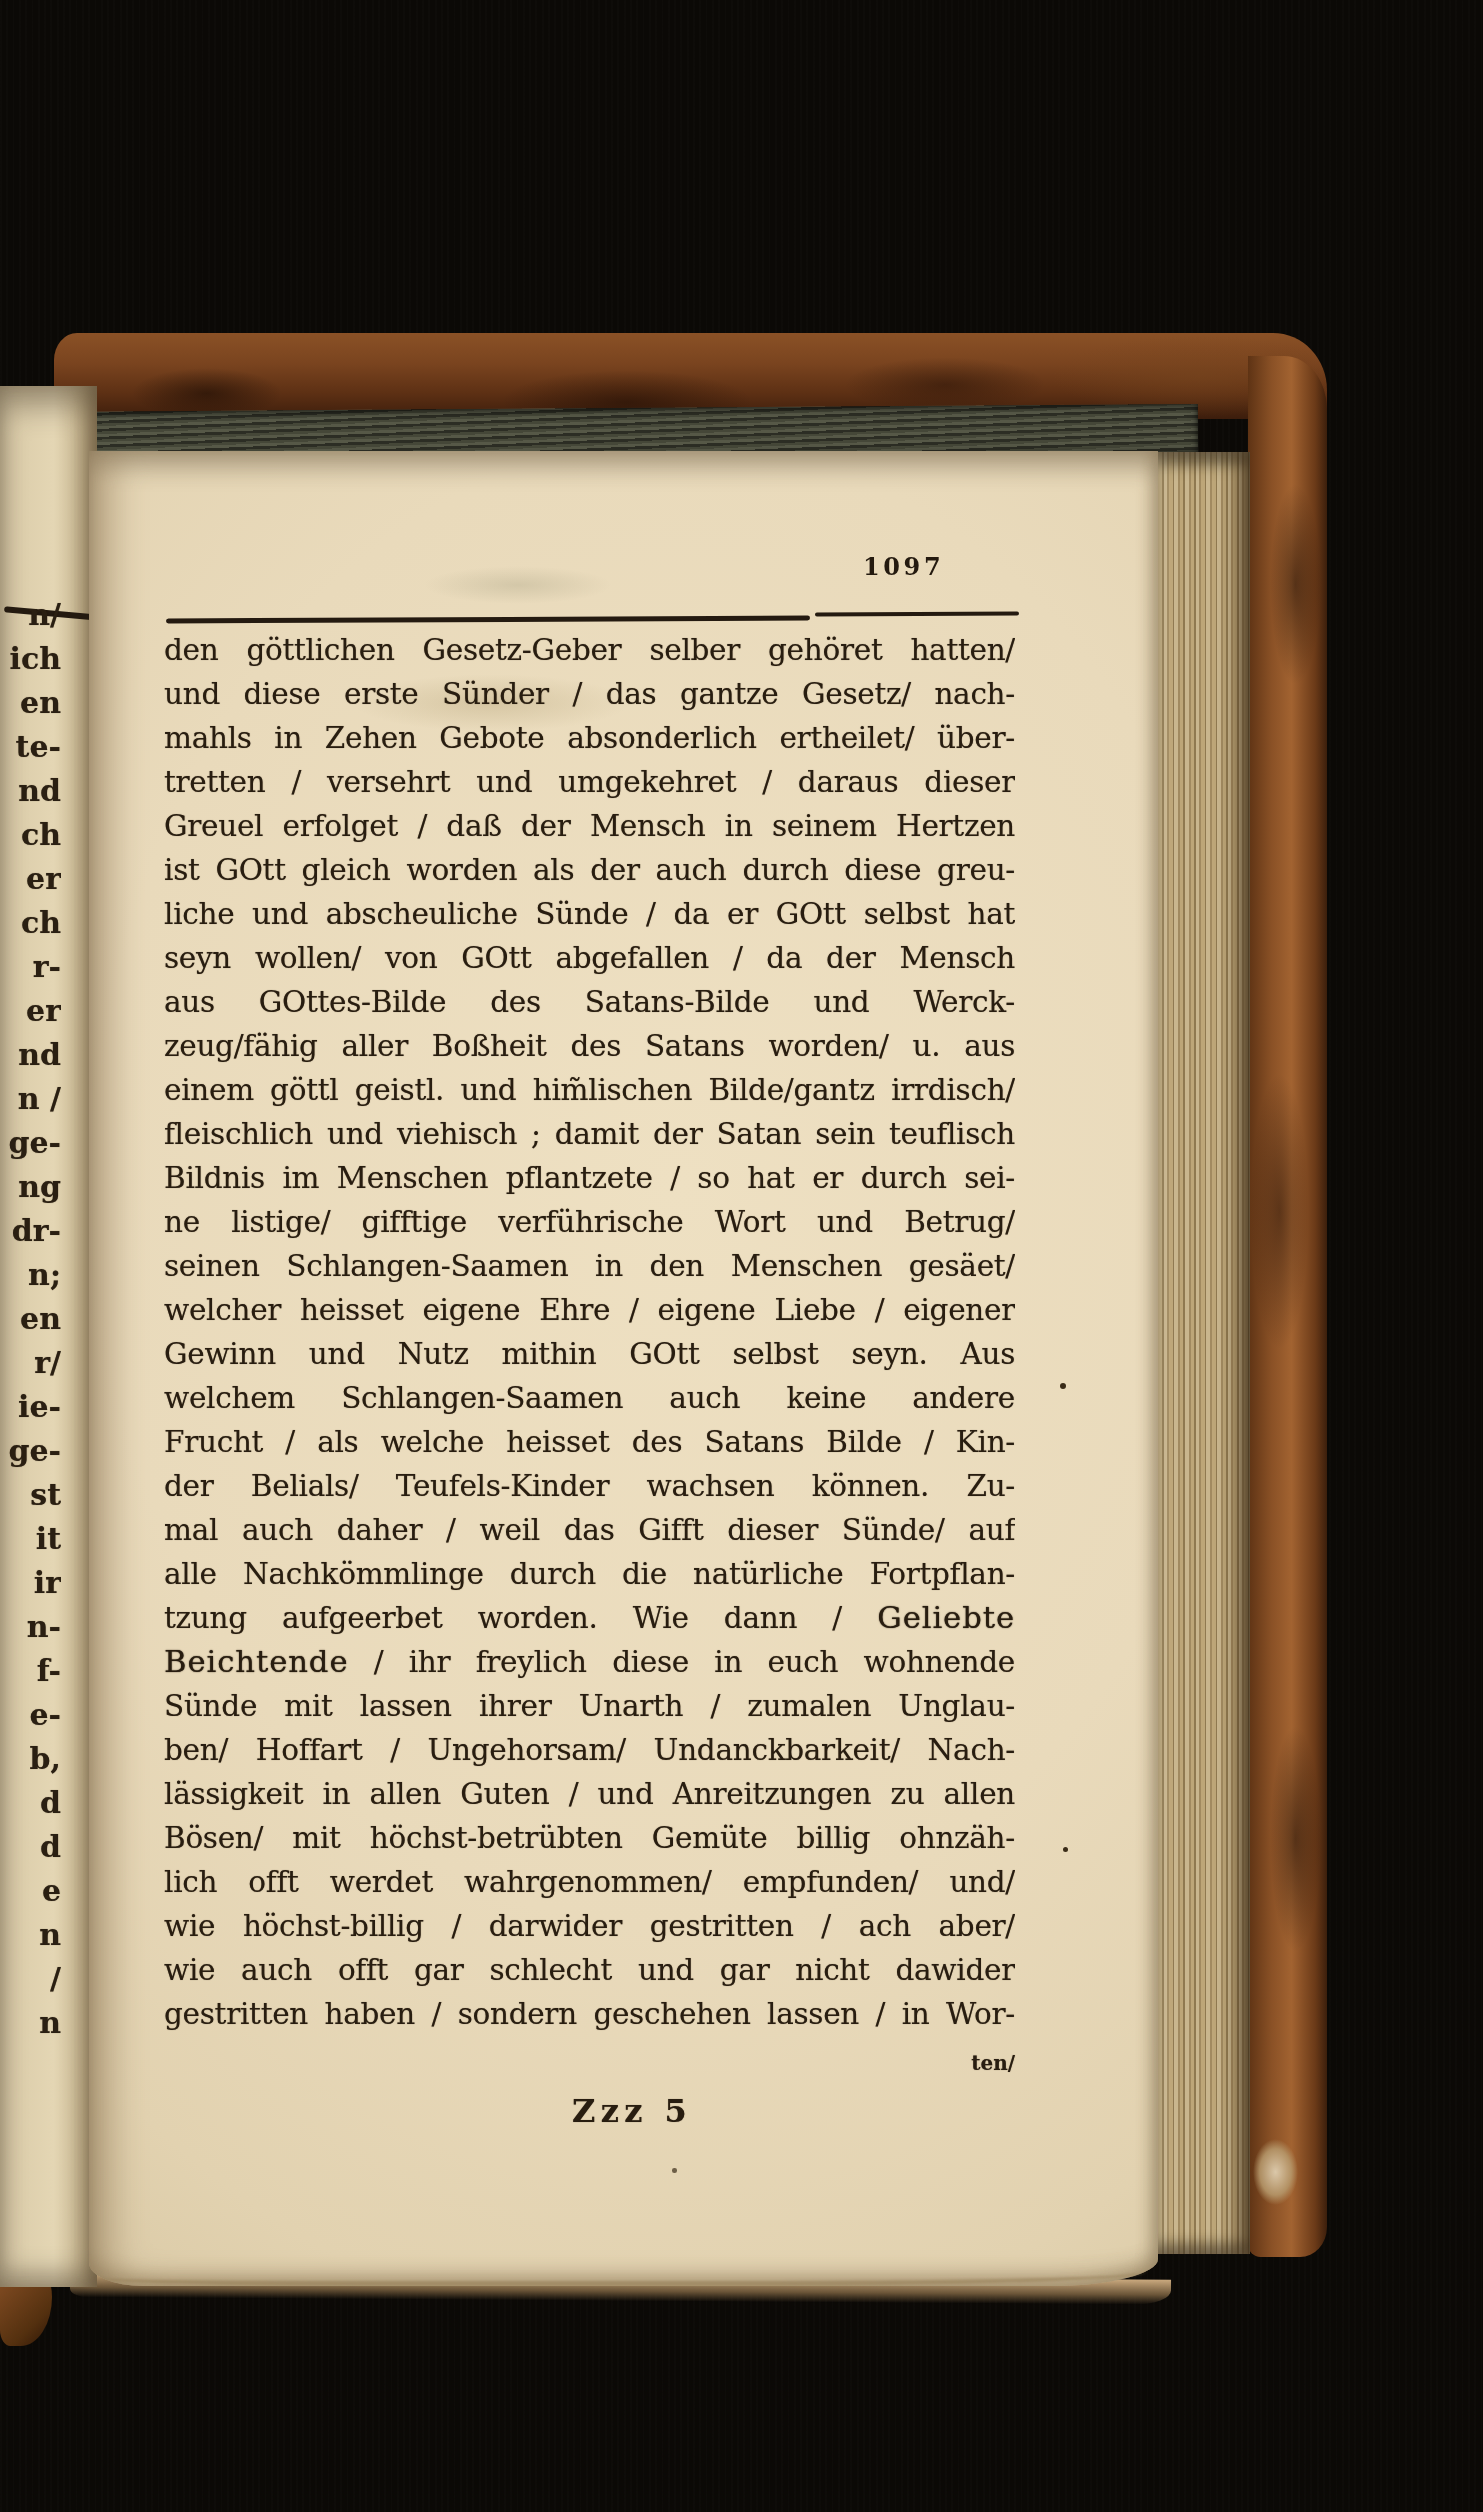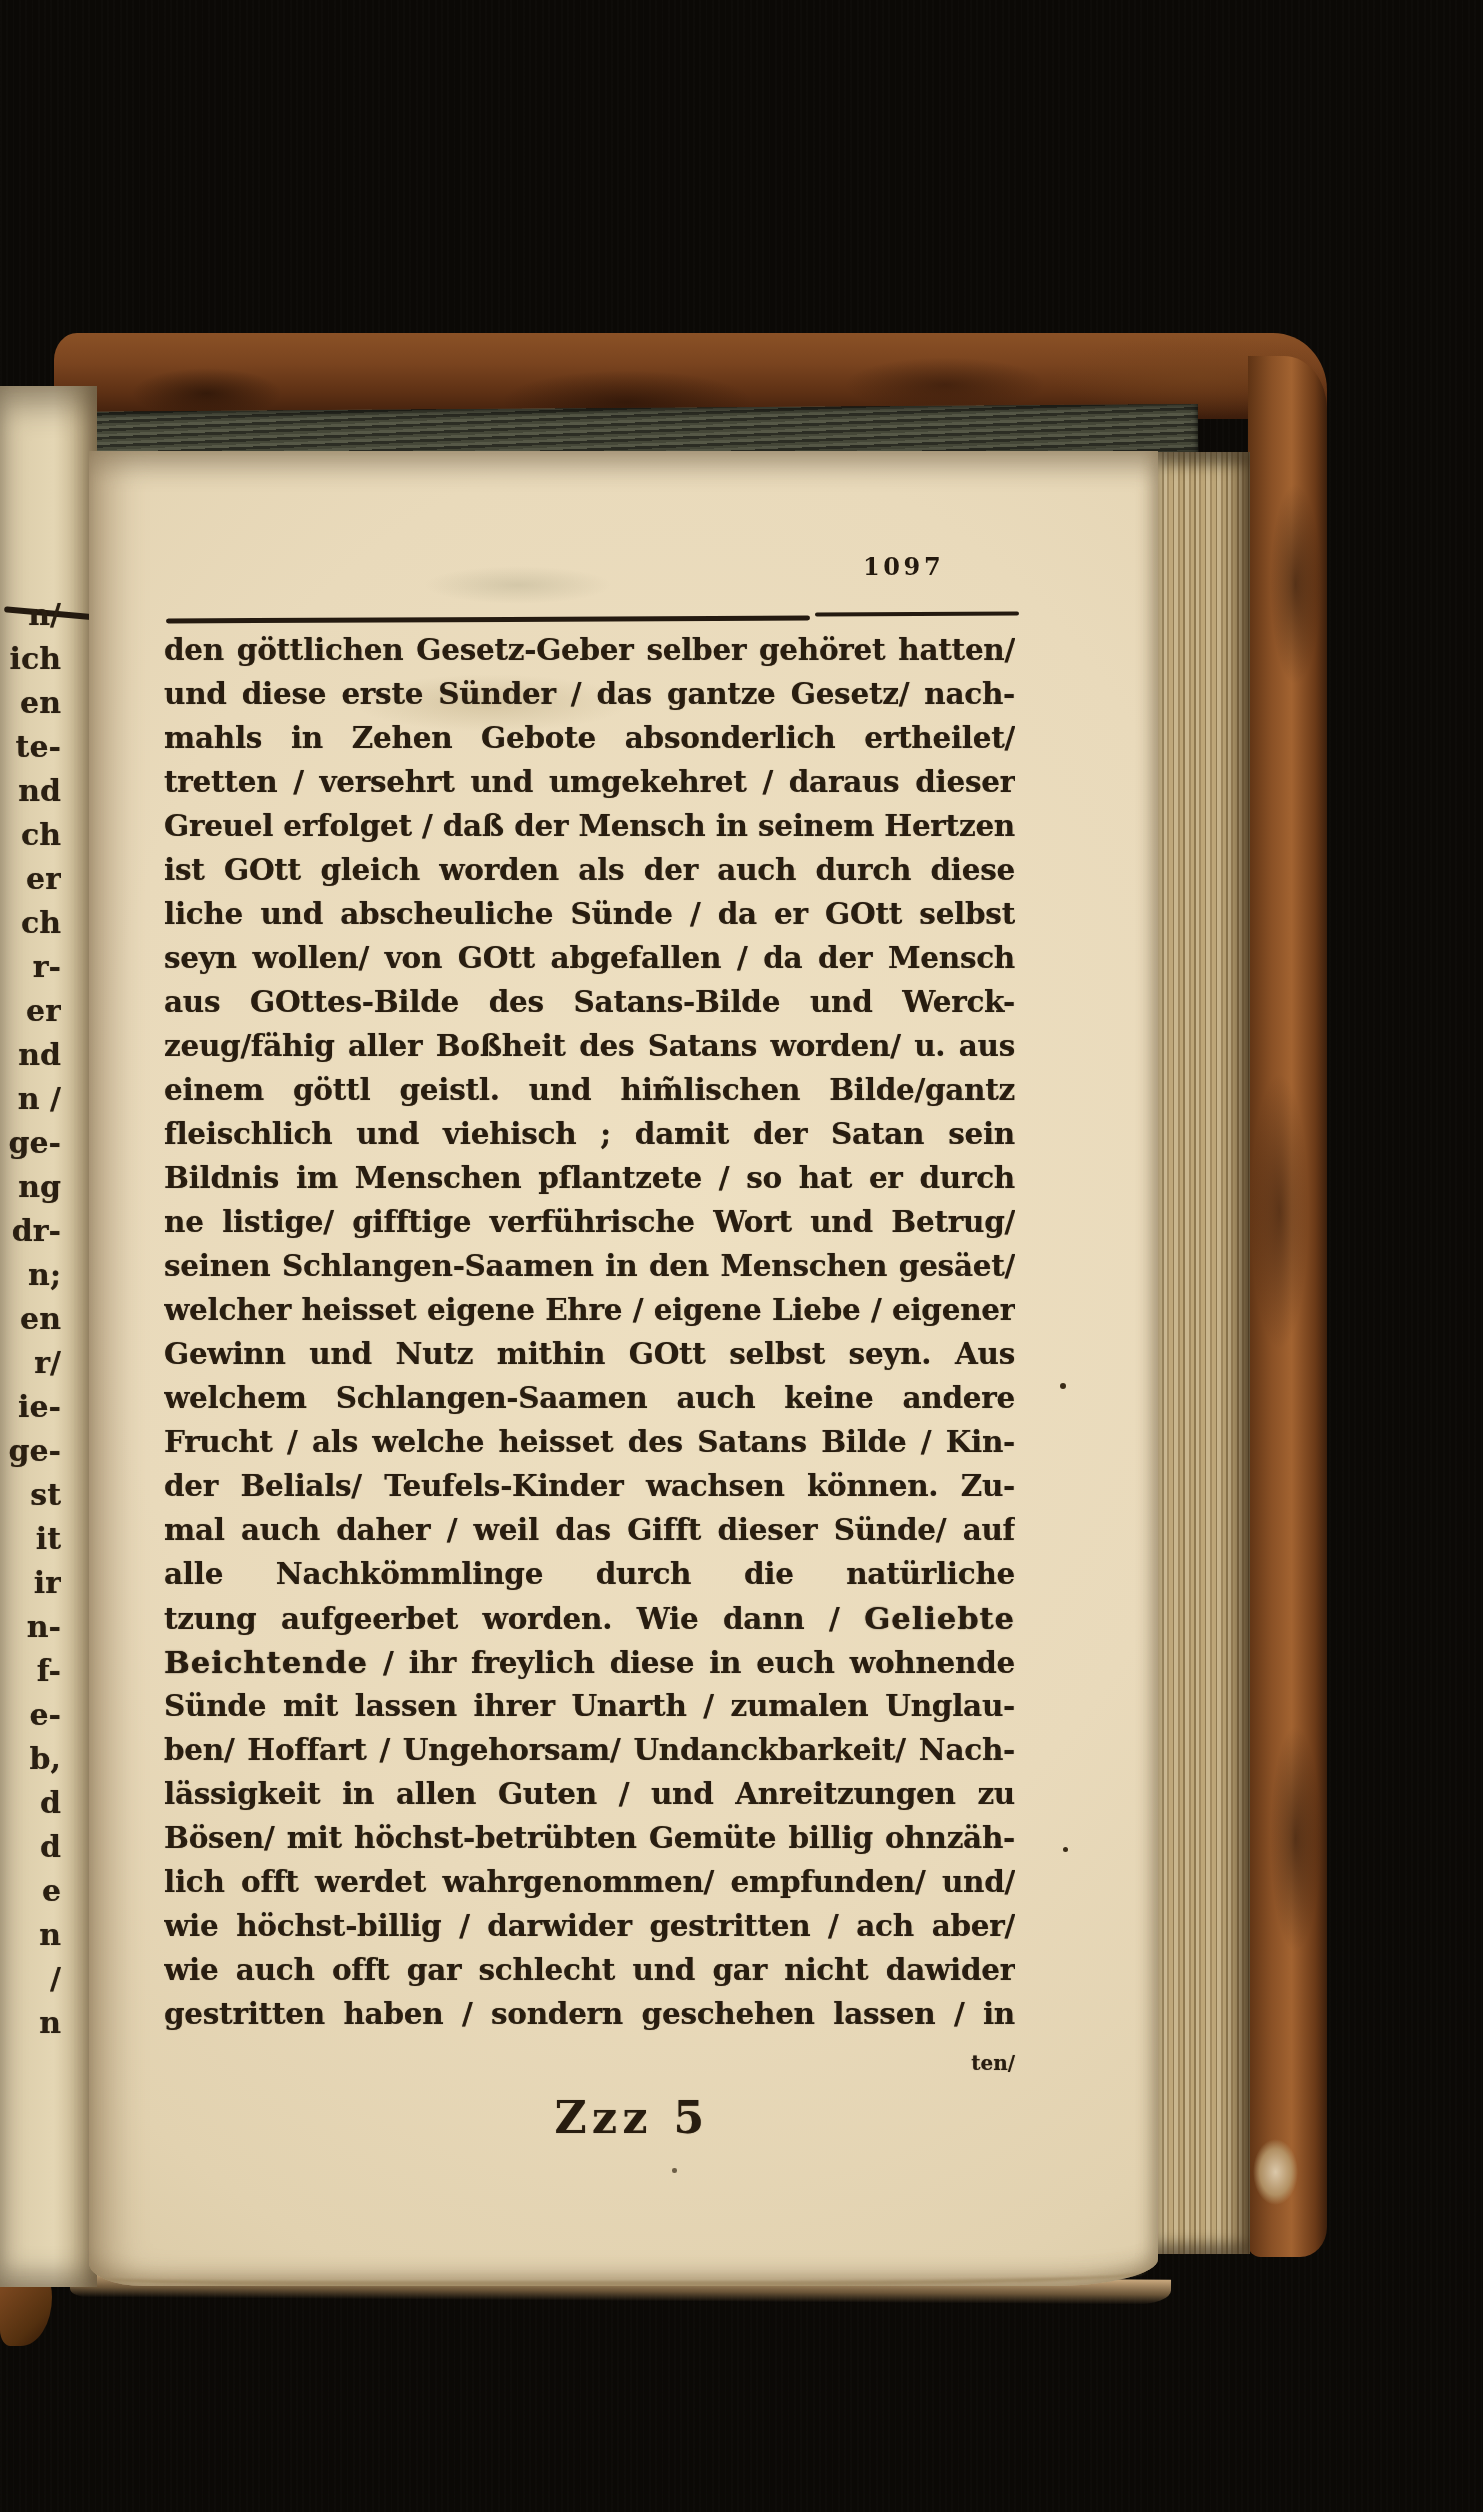--- a/index.html
+++ b/index.html
@@ -67,29 +67,29 @@
 
   .running-title{position:absolute;left:284px;top:86px;font-size:36px;font-weight:700;
        letter-spacing:1.8px;color:#241a0f;text-shadow:0 0 0.9px rgba(40,25,10,.6);}
   .page-number{position:absolute;left:774px;top:101px;font-size:24px;font-weight:700;
        letter-spacing:3.6px;color:#241a0f;}
   .rule{position:absolute;background:#241a10;border-radius:2.7px;}
   .rule-a{left:77px;top:166px;width:644px;height:4.5px;transform:rotate(-0.25deg);}
   .rule-b{left:726px;top:161px;width:204px;height:3.6px;transform:rotate(-0.3deg);}
 
   .body-text{position:absolute;left:75px;top:177px;width:851px;font-size:29.5px;line-height:44px;
-       font-weight:700;color:#281d10;letter-spacing:-0.3px;}
+       font-weight:400;color:#281d10;letter-spacing:-0.3px;}
   .line{height:44px;overflow:hidden;text-align:justify;text-align-last:justify;
        text-shadow:0 0 0.9px rgba(40,25,10,.55);}
   .em{letter-spacing:0.9px;font-size:1.04em;text-shadow:0 0 1.3px currentColor;}
 
   .catchword{position:absolute;right:143px;top:1600px;font-size:20px;font-weight:700;color:#281d10;
        text-shadow:0 0 0.9px rgba(40,25,10,.55);}
   .signature{position:absolute;left:75px;top:1641px;width:851px;text-align:center;text-indent:85px;
-       font-size:44px;font-weight:700;color:#281d10;letter-spacing:5.4px;
+       font-size:32px;font-weight:700;color:#281d10;letter-spacing:5.4px;
        text-shadow:0 0 0.9px rgba(40,25,10,.55);}
 
   
   .stain-a{position:absolute;left:206px;top:211px;width:393px;height:82px;
        background:radial-gradient(50% 50% at 50% 50%, rgba(140,120,70,.22), transparent 70%);}
   .stain-b{position:absolute;left:295px;top:107px;width:268px;height:54px;
        background:radial-gradient(50% 50% at 50% 50%, rgba(110,110,80,.18), transparent 70%);}
   .speck-1,.speck-2,.speck-3{position:absolute;background:#3a2c18;border-radius:50%;}
   .speck-1{left:971px;top:932px;width:6.3px;height:6.3px;}
   .speck-2{left:974px;top:1396px;width:5.4px;height:5.4px;}

